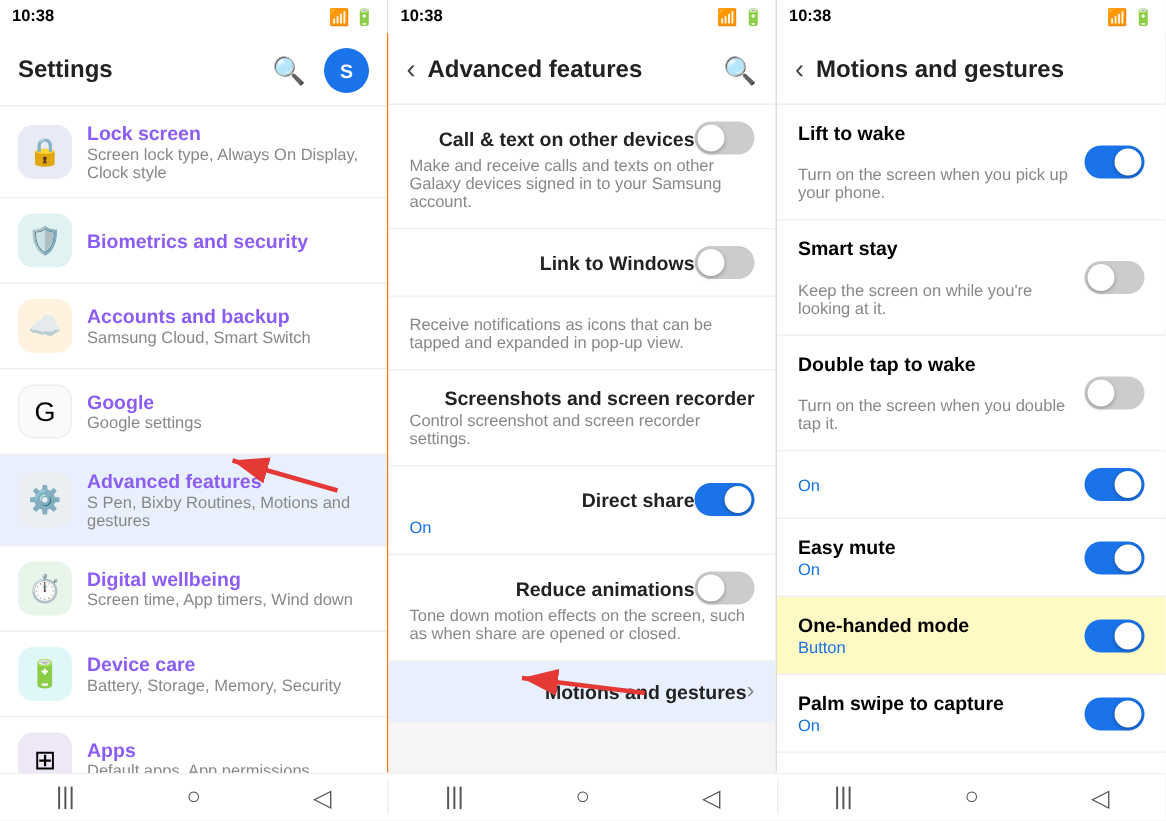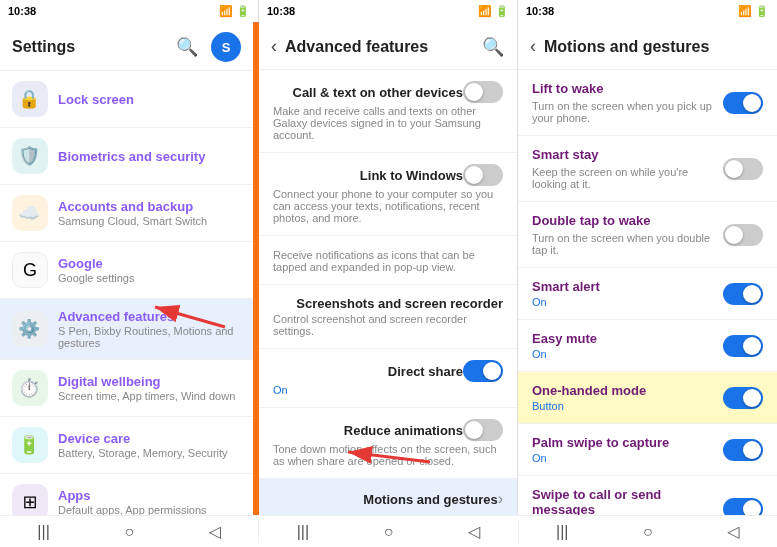--- a/index.html
+++ b/index.html
@@ -32,21 +32,21 @@
     }
 
     
     .panel {
       display: flex;
       flex-direction: column;
       background: #f5f5f5;
       overflow: hidden;
     }
 
-    .panel-left { width: 259px; border-right: 6px solid #f97316; }
+    .panel-left { width: 259px; border-right: 1px solid #f97316; }
     .panel-mid { width: 259px; border-right: 1px solid #ddd; }
     .panel-right { flex: 1; }
 
     
     .panel-header {
       background: #ffffff;
       padding: 10px 12px 8px 12px;
       display: flex;
       align-items: center;
       justify-content: space-between;
@@ -188,27 +188,27 @@
       display: flex;
       align-items: center;
       justify-content: space-between;
     }
 
     .right-item-text { flex: 1; }
 
     .right-item-title {
       font-size: 13px;
       font-weight: 600;
-      color: #701a75;
+      color: #000000;
     }
 
     .right-item-sub {
       font-size: 11px;
       color: #888;
-      margin-top: 4px;
+      margin-top: 15px;
     }
 
     .right-item-on {
       font-size: 11px;
       color: #1a73e8;
       margin-top: 2px;
     }
 
     
     .back-arrow {
@@ -289,20 +289,21 @@
           <span style="font-size:18px; cursor:pointer;">🔍</span>
           <div class="icon-circle">S</div>
         </div>
       </div>
       <div class="panel-scroll">
 
         <div class="settings-item">
           <div class="settings-icon-wrap" style="background:#e8eaf6;">🔒</div>
           <div class="settings-text-wrap">
             <div class="settings-title">Lock screen</div>
+            <div class="settings-sub">Screen lock type, Always On Display, Clock style</div>
           </div>
         </div>
 
         <div class="settings-item">
           <div class="settings-icon-wrap" style="background:#e0f2f1;">🛡️</div>
           <div class="settings-text-wrap">
             <div class="settings-title">Biometrics and security</div>
           </div>
         </div>
 
@@ -377,21 +378,20 @@
           <div class="mid-item-sub">Make and receive calls and texts on other Galaxy devices signed in to your Samsung account.</div>
         </div>
 
         <div class="mid-item">
           <div class="mid-item-row">
             <span class="mid-item-title">Link to Windows</span>
             <div class="toggle off">
                 <div class="toggle-knob"></div>
               </div>
           </div>
-          <div class="mid-item-sub">Connect your phone to your computer so you can access your texts, notifications, recent photos, and more.</div>
         </div>
 
         <div class="mid-item">
           <div class="mid-item-sub">Receive notifications as icons that can be tapped and expanded in pop-up view.</div>
         </div>
 
         <div class="mid-item">
           <div class="mid-item-row">
             <span class="mid-item-title">Screenshots and screen recorder</span>
           </div>
@@ -463,21 +463,20 @@
             <div class="right-item-title">Double tap to wake</div>
             <div class="right-item-sub">Turn on the screen when you double tap it.</div>
           </div>
           <div class="toggle off">
               <div class="toggle-knob"></div>
             </div>
         </div>
 
         <div class="right-item">
           <div class="right-item-text">
-            <div class="right-item-title">Smart alert</div>
             <div class="right-item-on">On</div>
           </div>
           <div class="toggle on">
               <div class="toggle-knob"></div>
             </div>
         </div>
 
         <div class="right-item">
           <div class="right-item-text">
             <div class="right-item-title">Easy mute</div>

